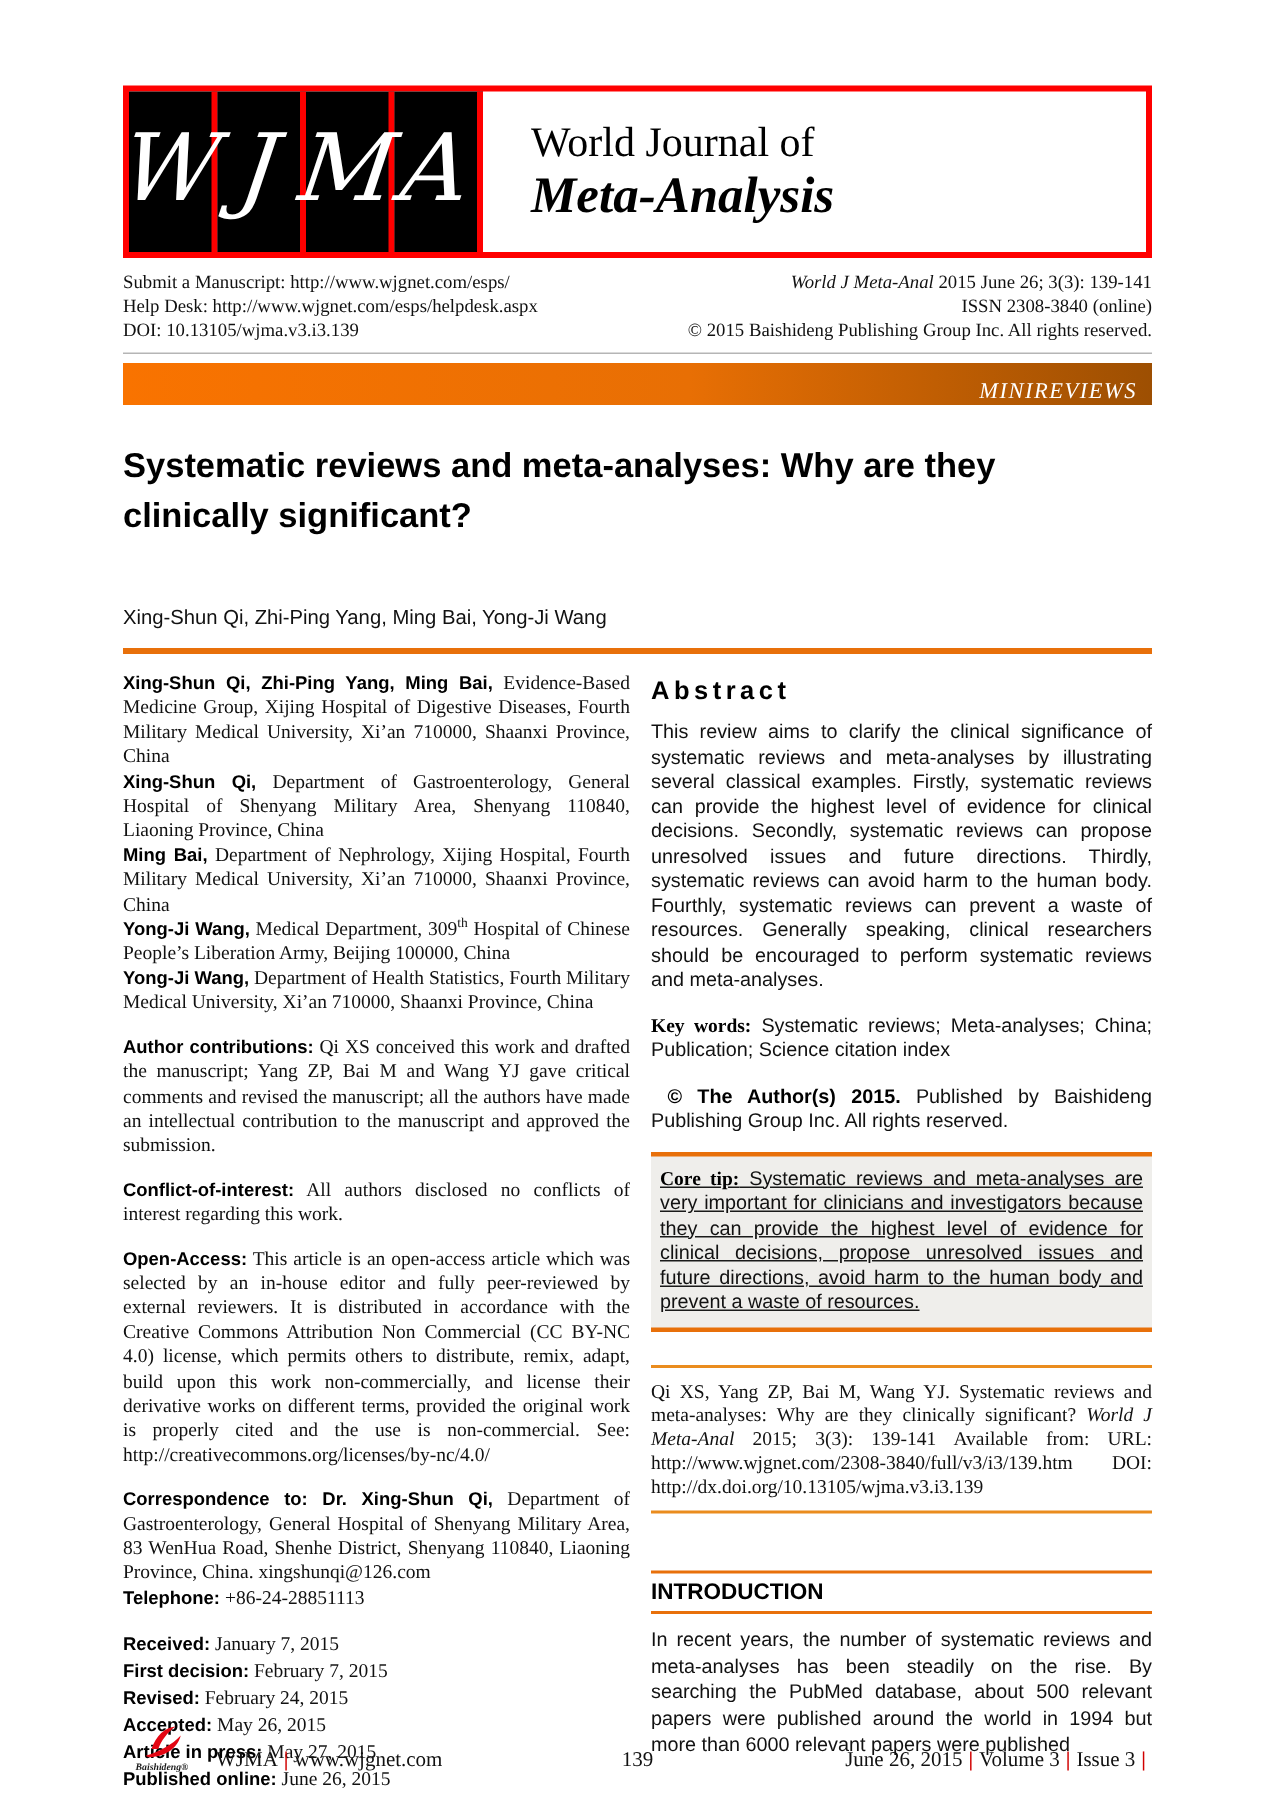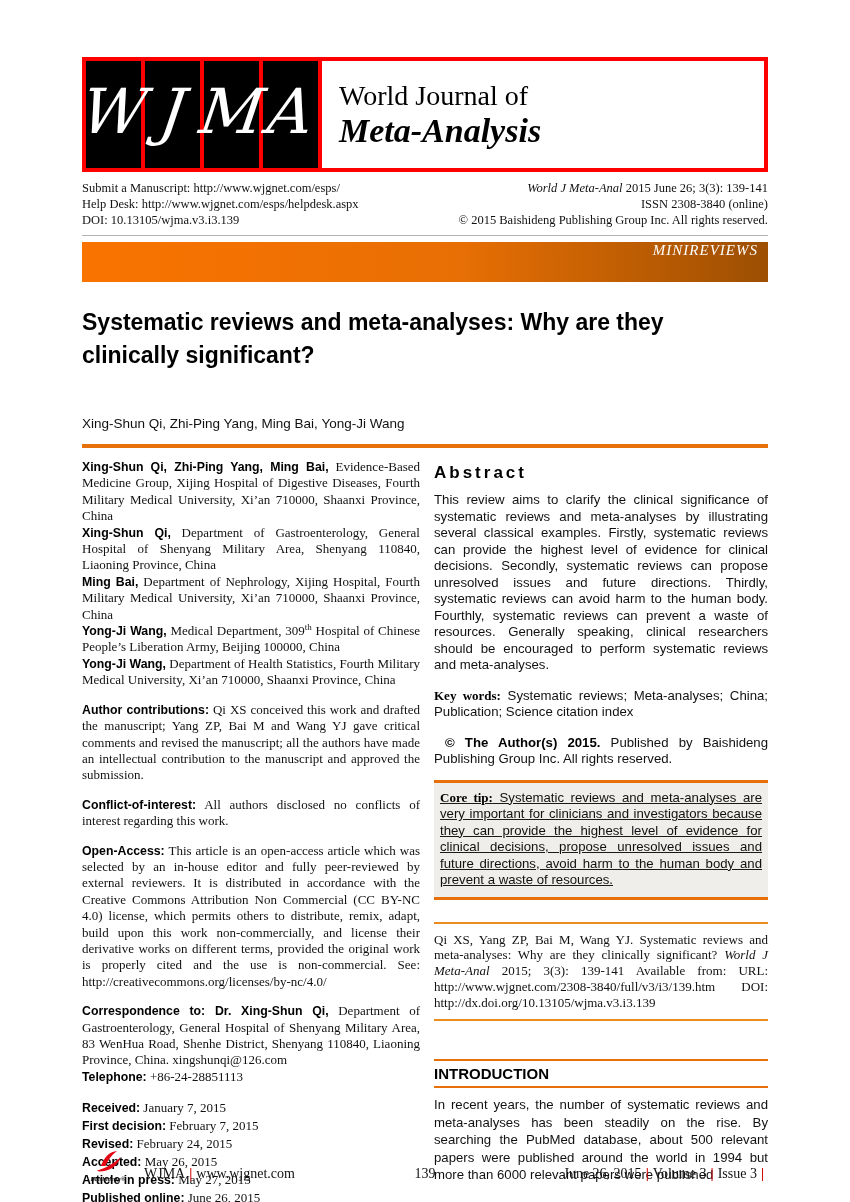--- a/index.html
+++ b/index.html
@@ -15,35 +15,35 @@
   .logo-box { margin-top:57px; height:115px; border:4px solid #ff0000; display:flex; background:#fff; }
   .tiles { display:flex; height:100%; }
   .tile {
     width:59px; height:100%; background:#000; border-right:4px solid #ff0000;
     display:flex; align-items:center; justify-content:center;
   }
   .tile-letter {
     color:#fff; font-family:"DejaVu Serif",serif; font-style:italic;
     font-size:62px; line-height:1; transform:skewX(-8deg); padding-bottom:6px;
   }
-  .jtitle { display:flex; flex-direction:column; justify-content:center; padding-left:17px; }
+  .jtitle { display:flex; flex-direction:column; justify-content:center; padding-left:32px; }
   .jtitle-1 { font-size:28px; line-height:1.15; color:#000; font-family:"Liberation Serif",serif; }
   .jtitle-2 { font-size:34px; line-height:1.1; color:#000; font-weight:bold; font-style:italic; font-family:"Liberation Serif",serif; }
 
   
   .masthead { display:flex; justify-content:space-between; margin-top:8px; font-size:12.5px; line-height:16px; color:#111; }
   .masthead .right { text-align:right; }
   .it { font-style:italic; }
   .hairline { border-top:1px solid #b5b5b5; margin-top:7px; }
 
   
   .banner {
-    margin-top:6px; height:40px;
+    margin-top:6px; height:28px;
     background:linear-gradient(to right,#f97300 0%,#e86f04 55%,#9d4f02 100%);
-    display:flex; align-items:flex-start; justify-content:flex-end; padding-right:10px;
+    display:flex; align-items:flex-end; justify-content:flex-end; padding-right:10px;
   }
   .banner-label {
     color:#fff; font-style:italic; font-size:15px; letter-spacing:1px;
     font-family:"Liberation Serif",serif;
   }
 
   
   .title {
     margin-top:24px; width:660px; font-family:"Liberation Sans","DejaVu Sans",sans-serif;
     font-weight:bold; font-size:23px; line-height:33px; color:#000;

